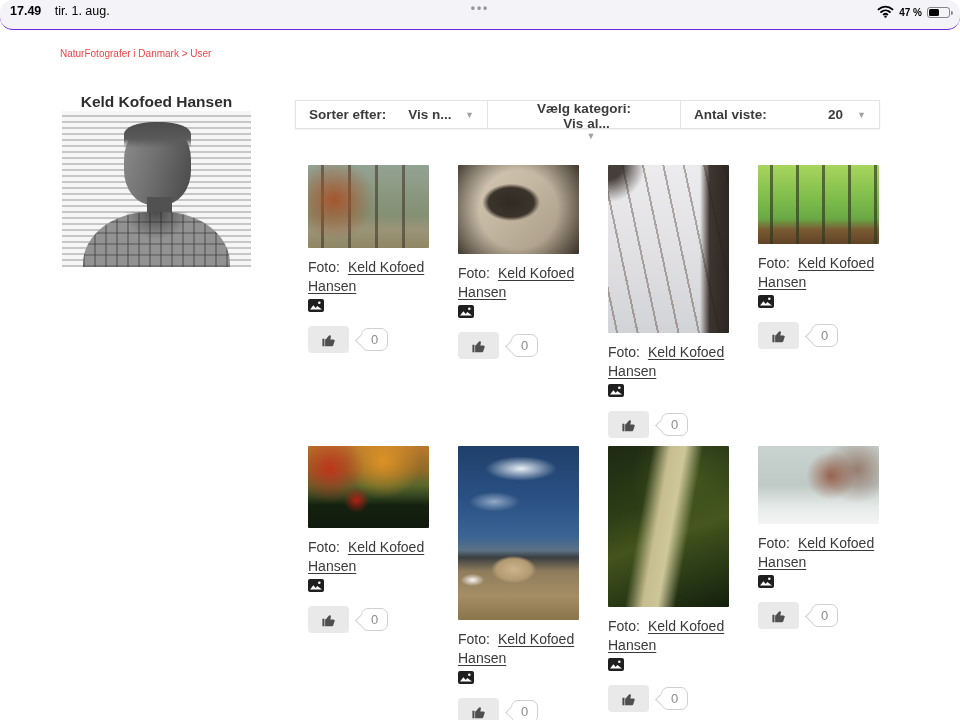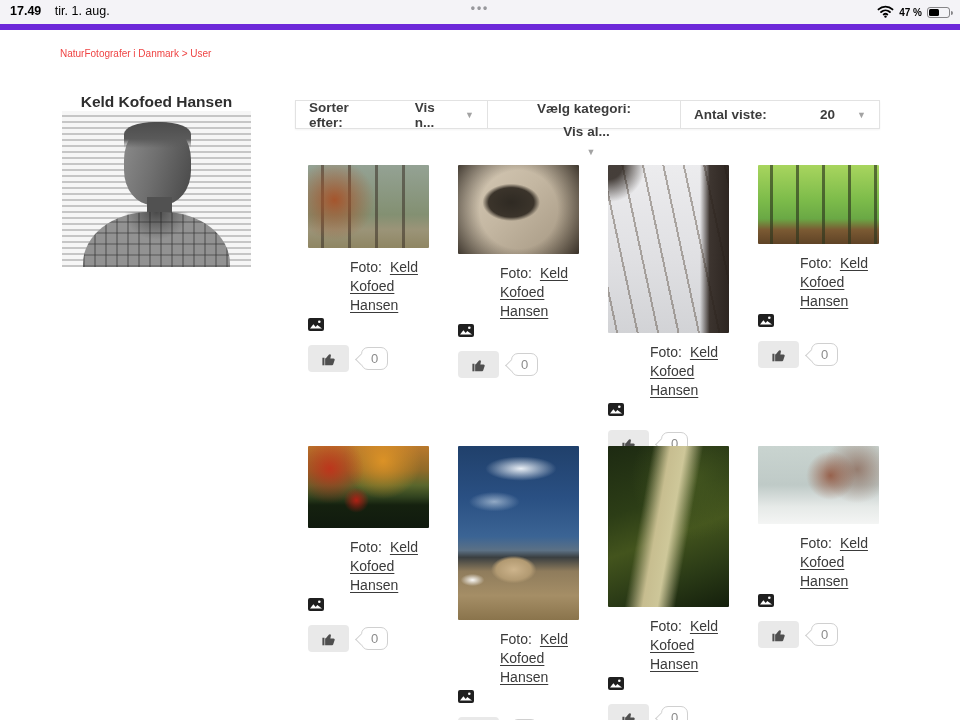--- a/index.html
+++ b/index.html
@@ -1,21 +1,21 @@
 <!DOCTYPE html>
 <html><head>
 <meta charset="utf-8">
 <style>
   * { margin:0; padding:0; box-sizing:border-box; }
   html,body { width:960px; height:720px; }
   body { font-family:"Liberation Sans", sans-serif; background:#fff; position:relative; overflow:hidden; }
   #screen { position:relative; width:960px; height:720px; background:#fff; }
 
   
-  .statusbar { position:absolute; top:0; left:0; right:0; height:30px; background:#f4f3f7; border-bottom:6px solid #6d28d9; }
+  .statusbar { position:absolute; top:0; left:0; right:0; height:30px; background:#f4f3f7; border-bottom:1px solid #6d28d9;border-radius:13px; }
   .sb-left { position:absolute; left:10px; top:4px; font-size:12.5px; color:#000; }
   .sb-time { font-weight:700; margin-right:10px; }
   .sb-date { font-weight:500; }
   .sb-dots { position:absolute; left:0; right:0; top:1px; text-align:center; color:#98989d; font-size:12px; letter-spacing:2px; font-weight:700; }
   .sb-url { position:absolute; left:0; right:0; top:13px; text-align:center; font-size:12px; color:#2c2c2e; }
   .sb-right { position:absolute; right:10px; top:5px; display:flex; align-items:center; gap:5px; font-size:10px; font-weight:600; color:#000; }
   .battery { position:relative; width:23px; height:11px; border:1px solid rgba(0,0,0,.45); border-radius:3px; }
   .battery-fill { position:absolute; left:1px; top:1px; bottom:1px; width:47%; background:#000; border-radius:1.5px; }
   .battery::after { content:""; position:absolute; right:-4px; top:2.5px; width:2.5px; height:4.5px; background:rgba(0,0,0,.45); border-radius:0 2px 2px 0; }
 
@@ -33,37 +33,37 @@
     background-color:#929292;
     background-image:repeating-linear-gradient(90deg,rgba(45,45,45,.35) 0 2px,rgba(0,0,0,0) 2px 11px),
                      repeating-linear-gradient(0deg,rgba(45,45,45,.3) 0 2px,rgba(0,0,0,0) 2px 11px); }
   .p-torso::before { content:""; position:absolute; left:28%; top:0; width:44%; height:50%;
     background:radial-gradient(ellipse at 50% 0%,rgba(25,25,25,.6),rgba(25,25,25,0) 70%); }
 
   
   .toolbar { position:absolute; left:295px; top:100px; width:585px; height:29px; display:flex;
     background:#fff; border:1px solid #e2e2e2; box-shadow:0 1px 2px rgba(0,0,0,.05); }
   .tb-cell { display:flex; align-items:center; padding:0 13px; border-right:1px solid #e2e2e2;
-    font-size:13.5px; color:#3c3c3c; font-weight:700; cursor:pointer;gap:8px; }
+    font-size:13.5px; color:#3c3c3c; font-weight:700; cursor:pointer; }
   .tb-cell:last-child { border-right:none; }
   .tb-sort { width:192px; } .tb-cat { width:193px;flex-direction:column; } .tb-count { flex:1; }
   .tb-sort .value { margin-left:22px; }
   .tb-cat .value { margin-left:5px; }
   .tb-count .value { margin-left:auto; }
   .chev { margin-left:auto; color:#a3a3a3; font-size:9px; }
   .tb-cat .chev, .tb-count .chev { margin-left:14px; }
 
   
   .card { position:absolute; width:121px; font-size:14px; color:#3a3a3a; }
   .pos1 { left:308px; top:165px; } .pos2 { left:458px; top:165px; }
   .pos3 { left:608px; top:165px; } .pos4 { left:758px; top:165px; }
   .pos5 { left:308px; top:446px; } .pos6 { left:458px; top:446px; }
   .pos7 { left:608px; top:446px; } .pos8 { left:758px; top:446px; }
   .photo { width:121px; margin-bottom:10px; border-radius:1px; cursor:pointer; }
-  .caption { line-height:19px;margin-left:42px; }
+  .caption { line-height:19px; }
   .caption .author { margin-left:8px; color:#3a3a3a; text-decoration:underline; text-underline-offset:2px; cursor:pointer; }
   .pic-icon { margin-top:3px; height:15px; cursor:pointer; }
   .like-row { margin-top:12px; display:flex; align-items:center; }
   .like-btn { width:41px; height:27px; background:#e9e9e9; border:none; border-radius:4px;
     display:inline-flex; align-items:center; justify-content:center; cursor:pointer; }
   .like-count { position:relative; display:inline-block; min-width:15px; text-align:center; background:#fff;
     border:1.5px solid #d0d0d0; border-radius:7px; padding:3px 9px; font-size:13px; color:#8b8b8b; margin-left:12px; }
   .like-count::before { content:""; position:absolute; left:-5.5px; top:7px; width:8px; height:8px; background:#fff;
     border-left:1.5px solid #d0d0d0; border-bottom:1.5px solid #d0d0d0; transform:rotate(45deg); }
 </style>

